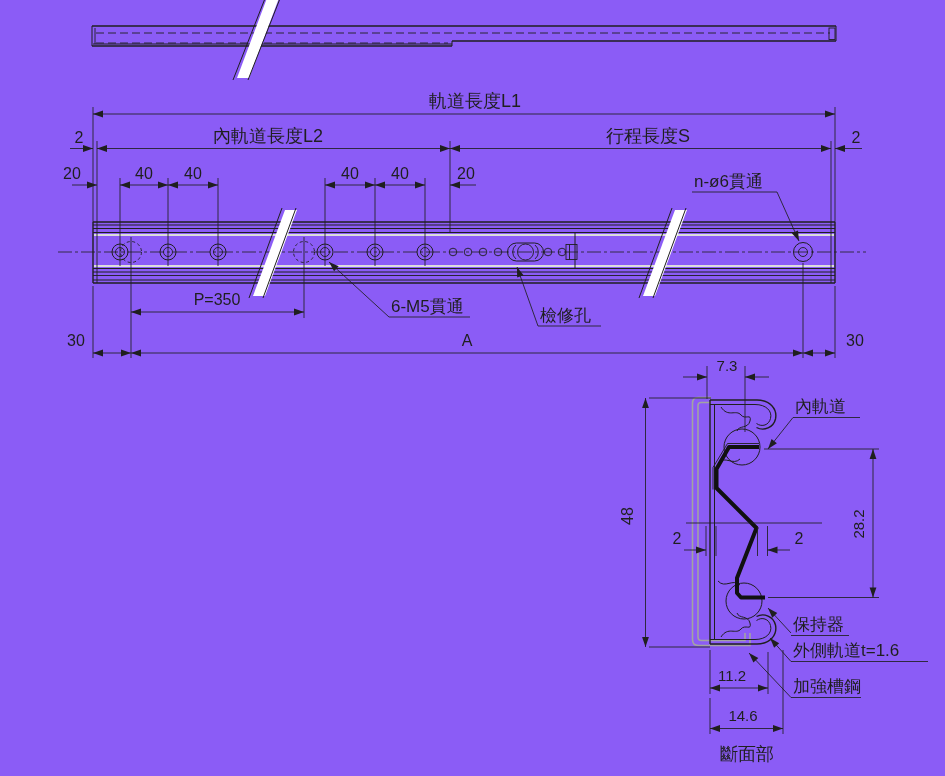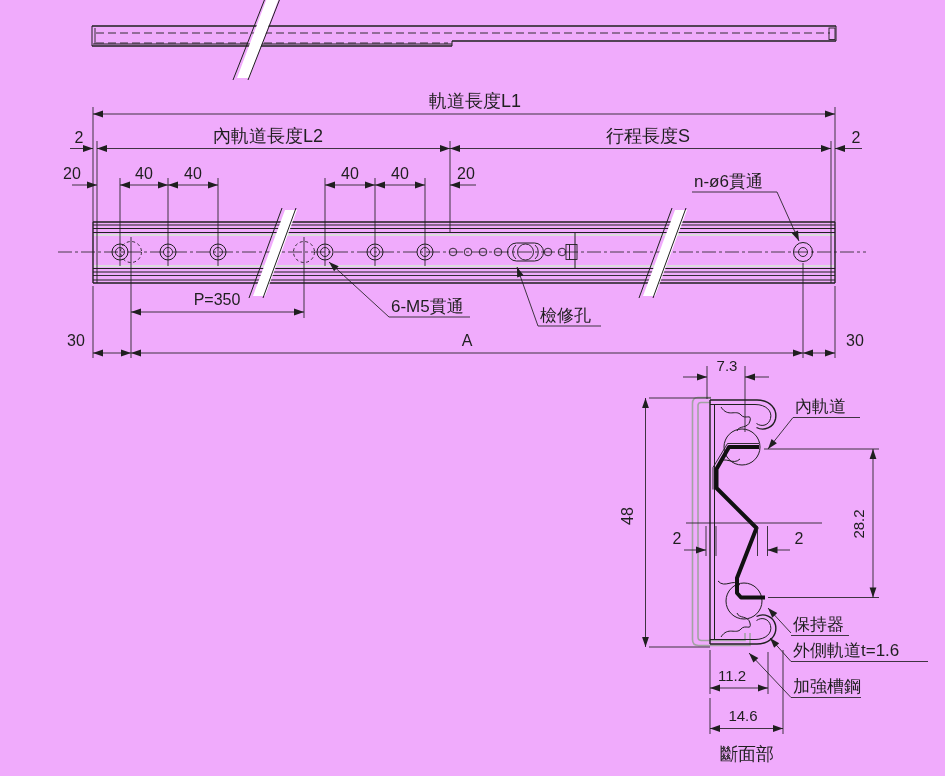--- a/index.html
+++ b/index.html
@@ -1,16 +1,16 @@
 <!DOCTYPE html>
 <html><head>
 <meta charset="utf-8">
 <style>
   html,body{margin:0;padding:0;background:#ffffff;}
-  .stage{width:945px;height:776px;position:relative;background:#f0abfc;overflow:hidden;}
+  .stage{width:945px;height:776px;position:relative;background:#8b5cf6;overflow:hidden;}
   svg{display:block;}
   svg text{font-family:"Liberation Sans","DejaVu Sans",sans-serif;fill:#1f1f1f;}
   .t18{font-size:18px;} .t17{font-size:17px;} .t16{font-size:16px;} .t15{font-size:15px;}
   .ln{stroke:#1f1f1f;fill:none;}
   .w14{stroke-width:1.4;} .w1{stroke-width:1;} .w09{stroke-width:0.9;}
   .dim{stroke:#1f1f1f;stroke-width:0.85;fill:none;}
   .cl{stroke:#1f1f1f;stroke-width:0.8;stroke-dasharray:14,3,3,3;fill:none;}
   .dash{stroke:#1f1f1f;stroke-width:0.9;stroke-dasharray:8,4;fill:none;}
   .dashc{stroke:#1f1f1f;stroke-width:0.9;stroke-dasharray:3,2.6;fill:none;}
   .gray{stroke:#a3a3a3;stroke-width:1.6;fill:none;}

